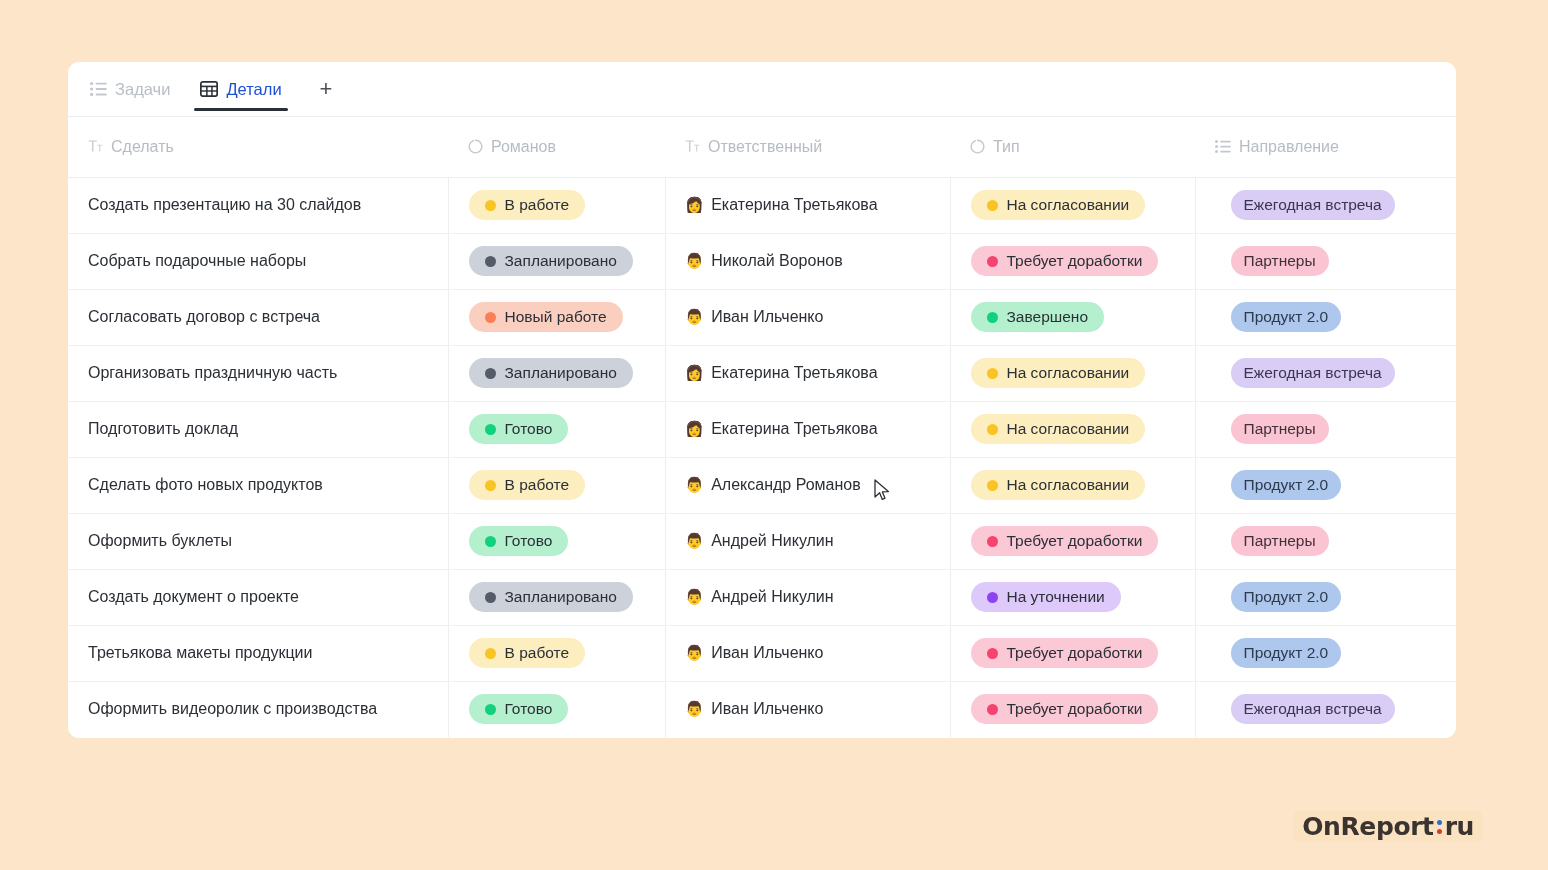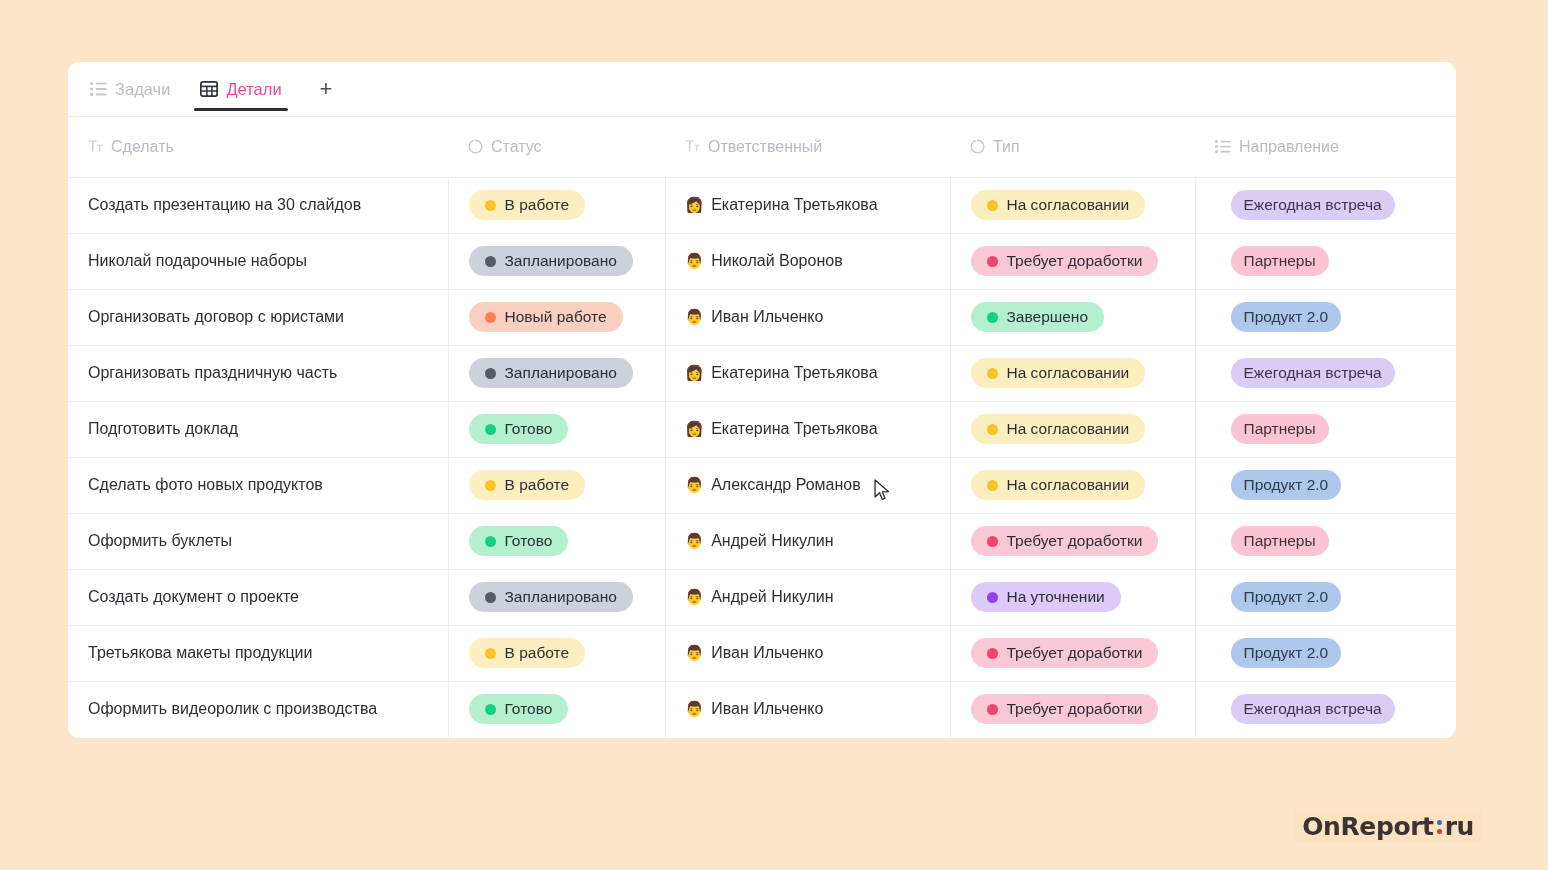--- a/index.html
+++ b/index.html
@@ -46,21 +46,21 @@
     height: 55px;
     padding: 0 6px;
     margin-right: 18px;
     font-size: 16.5px;
     color: #b9bec6;
     cursor: pointer;
     box-sizing: border-box;
     position: relative;
   }
   .tab.active {
-    color: #ec4899;
+    color: #1d4ed8;
     justify-content: flex-end;
   }
   .tab.active::after {
     content: "";
     position: absolute;
     left: 0;
     right: 0;
     bottom: 6px;
     height: 2.5px;
     background: #2b2f36;
@@ -255,21 +255,21 @@
           </div>
         </th>
         <th>
           <div class="th-inner">
             <span>
               <svg width="15" height="15" viewBox="0 0 15 15" fill="none">
                 <path d="M7.5 1.2a6.3 6.3 0 1 1-4.1 11.1" stroke="#c3c8d0" stroke-width="1.4" stroke-linecap="round"></path>
                 <path d="M2.6 11.5A6.3 6.3 0 0 1 5.4 1.6" stroke="#c3c8d0" stroke-width="1.4" stroke-linecap="round"></path>
               </svg>
             </span>
-            <span>Статус</span>
+            <span>Романов</span>
           </div>
         </th>
         <th>
           <div class="th-inner">
             <span>
               <svg width="15" height="13" viewBox="0 0 15 13" fill="none">
                 <path d="M0.7 1.6V0.6h8.1v1h-3.4v9.9H4.1V1.6H0.7z" fill="#c3c8d0"></path>
                 <path d="M9.1 5.6V4.8h5.3v0.8h-2.2v5.9h-0.9V5.6H9.1z" fill="#c3c8d0"></path>
               </svg>
             </span>
@@ -319,41 +319,41 @@
           </td>
           <td class="col-type"><span class="badge" style="background: rgb(253, 238, 192);">
               <span class="dot" style="background: rgb(247, 195, 37);"></span>
               <span>На согласовании</span>
             </span></td>
           <td class="col-dir"><span class="badge plain" style="background: rgb(217, 205, 245); color: rgb(58, 53, 80);">
               <span>Ежегодная встреча</span>
             </span></td>
         </tr>
         <tr>
-          <td class="col-name">Николай подарочные наборы</td>
+          <td class="col-name">Собрать подарочные наборы</td>
           <td class="col-status"><span class="badge" style="background: rgb(204, 209, 218);">
               <span class="dot" style="background: rgb(84, 92, 105);"></span>
               <span>Запланировано</span>
             </span></td>
           <td class="col-assignee">
             <div class="cell-assignee">
               <span class="emoji">👨</span>
               <span>Николай Воронов</span>
             </div>
           </td>
           <td class="col-type"><span class="badge" style="background: rgb(251, 200, 213);">
               <span class="dot" style="background: rgb(244, 67, 110);"></span>
               <span>Требует доработки</span>
             </span></td>
           <td class="col-dir"><span class="badge plain" style="background: rgb(251, 196, 210); color: rgb(64, 50, 58);">
               <span>Партнеры</span>
             </span></td>
         </tr>
         <tr>
-          <td class="col-name">Организовать договор с юристами</td>
+          <td class="col-name">Согласовать договор с встреча</td>
           <td class="col-status"><span class="badge" style="background: rgb(251, 207, 192);">
               <span class="dot" style="background: rgb(249, 128, 85);"></span>
               <span>Новый работе</span>
             </span></td>
           <td class="col-assignee">
             <div class="cell-assignee">
               <span class="emoji">👨</span>
               <span>Иван Ильченко</span>
             </div>
           </td>

